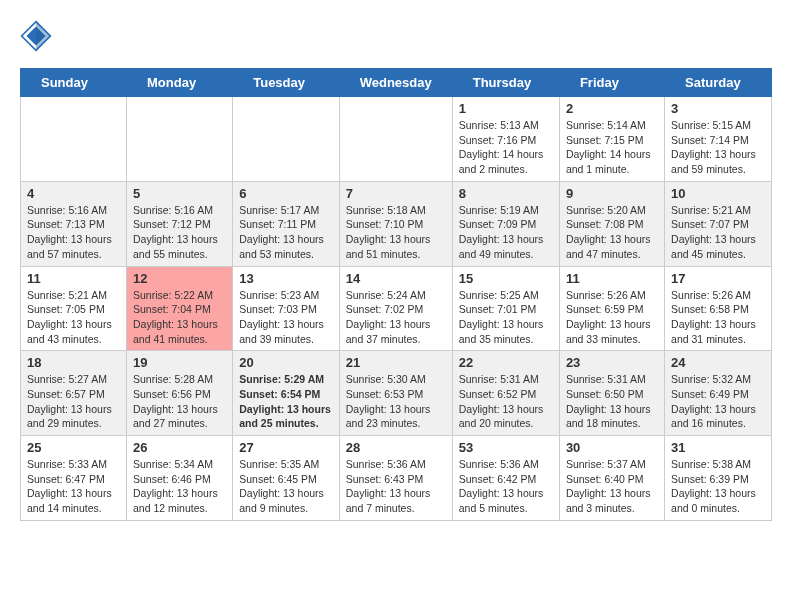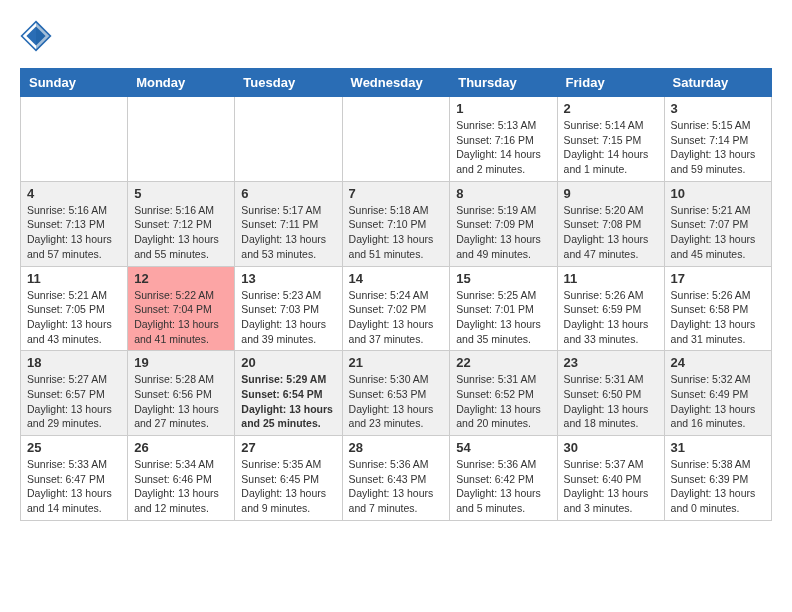--- a/index.html
+++ b/index.html
@@ -52,21 +52,21 @@
       font-size: 16px;
       color: #555;
     }
     .calendar {
       width: 100%;
       border-collapse: collapse;
     }
     .calendar th {
       background-color: #2a6db5;
       color: #fff;
-      padding: 6px 8px;
+      padding: 6px 20px;
       font-size: 13px;
       font-weight: bold;
       text-align: left;
       border: 1px solid #2a6db5;
     }
     .calendar td {
       border: 1px solid #ccc;
       vertical-align: top;
       padding: 4px 6px;
       width: 108px;
@@ -340,21 +340,21 @@
 and 9 minutes.</div>
         </td>
         <td style="background: rgb(255, 255, 255);">
           <span class="day-num">28</span>
           <div class="day-info" style="white-space: pre-line;">Sunrise: 5:36 AM
 Sunset: 6:43 PM
 Daylight: 13 hours
 and 7 minutes.</div>
         </td>
         <td style="background: rgb(255, 255, 255);">
-          <span class="day-num">54</span>
+          <span class="day-num">53</span>
           <div class="day-info" style="white-space: pre-line;">Sunrise: 5:36 AM
 Sunset: 6:42 PM
 Daylight: 13 hours
 and 5 minutes.</div>
         </td>
         <td style="background: rgb(255, 255, 255);">
           <span class="day-num">30</span>
           <div class="day-info" style="white-space: pre-line;">Sunrise: 5:37 AM
 Sunset: 6:40 PM
 Daylight: 13 hours

